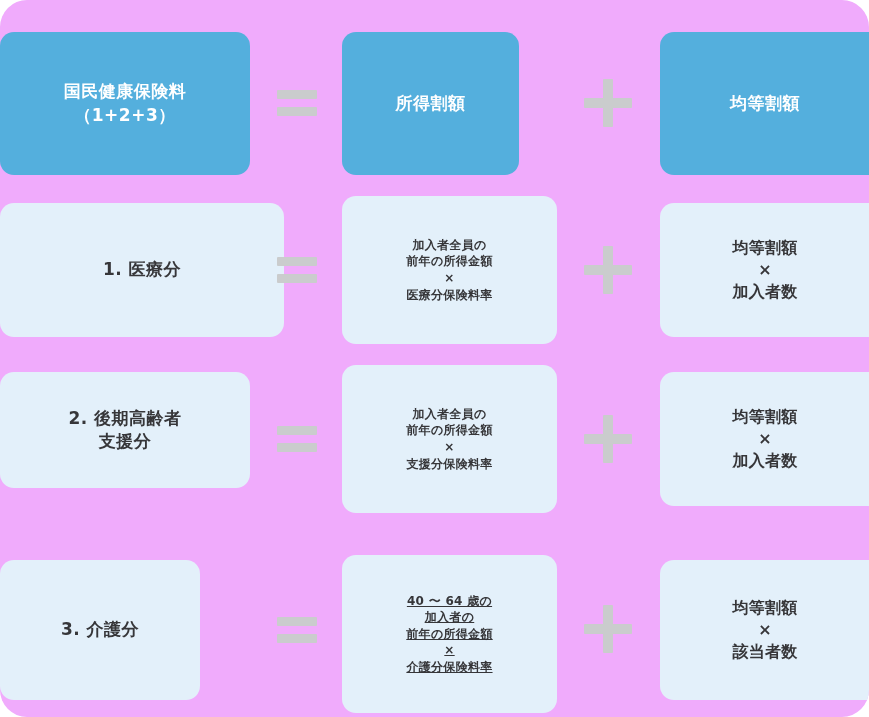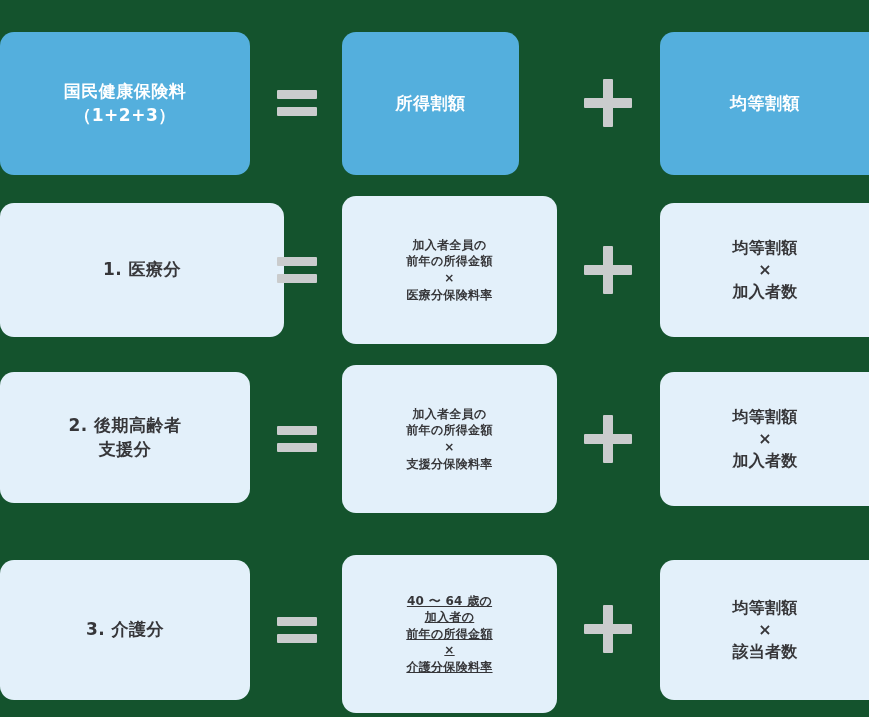--- a/index.html
+++ b/index.html
@@ -11,22 +11,23 @@
     width: 869px;
     height: 717px;
     overflow: hidden;
     font-family: "DejaVu Sans", "Liberation Sans", sans-serif;
   }
 
   #diagram {
     position: relative;
     width: 869px;
     height: 717px;
-    background: #14532d;
+    background: #f0abfc;
     overflow: hidden;
+    border-radius: 27px;
   }
 
   
   .clipped-header {
     position: absolute;
     left: 0;
     top: -12px;
     width: 869px;
     height: 14px;
     font-size: 13px;
@@ -165,21 +166,21 @@
     <div class="op op-plus" style="left:584px; top:246px;"></div>
 
     <div class="box box-light" style="left:660px; top:203px; width:224px; height:134px;">
       <span class="box-text right-text" style="margin-right:14px;">均等割額
 ×
 加入者数</span>
     </div>
   </div>
 
   <div class="row">
-    <div class="box box-light" style="left:0px; top:372px; width:250px; height:131px;">
+    <div class="box box-light" style="left:0px; top:372px; width:250px; height:116px;">
       <span class="box-text left-text">2. 後期高齢者
 支援分</span>
     </div>
 
     <div class="op op-equals" style="left:277px; top:426px;"></div>
 
     <div class="box box-light" style="left:342px; top:365px; width:215px; height:148px;">
       <span class="box-text mid-text">加入者全員の
 前年の所得金額
 ×
@@ -189,21 +190,21 @@
     <div class="op op-plus" style="left:584px; top:415px;"></div>
 
     <div class="box box-light" style="left:660px; top:372px; width:224px; height:134px;">
       <span class="box-text right-text" style="margin-right:14px;">均等割額
 ×
 加入者数</span>
     </div>
   </div>
 
   <div class="row">
-    <div class="box box-light" style="left:0px; top:560px; width:250px; height:140px;">
+    <div class="box box-light" style="left:0px; top:560px; width:200px; height:140px;">
       <span class="box-text left-text">3. 介護分</span>
     </div>
 
     <div class="op op-equals" style="left:277px; top:617px;"></div>
 
     <div class="box box-light" style="left:342px; top:555px; width:215px; height:158px;text-decoration:underline;">
       <span class="box-text mid-text">40 〜 64 歳の
 加入者の
 前年の所得金額
 ×

